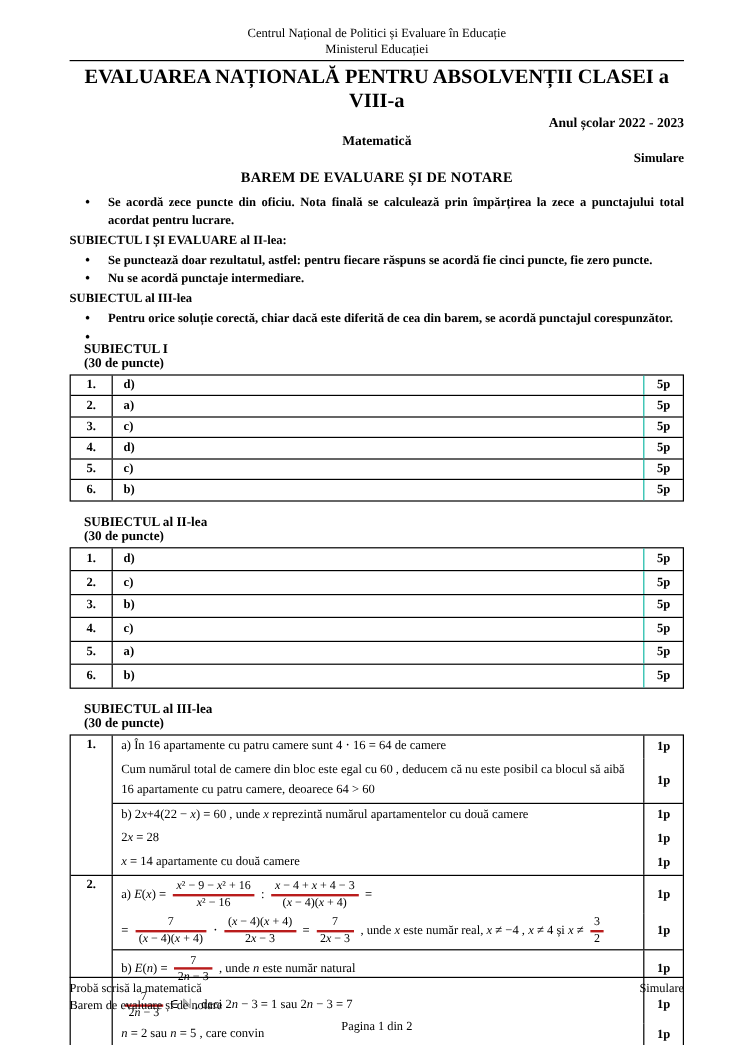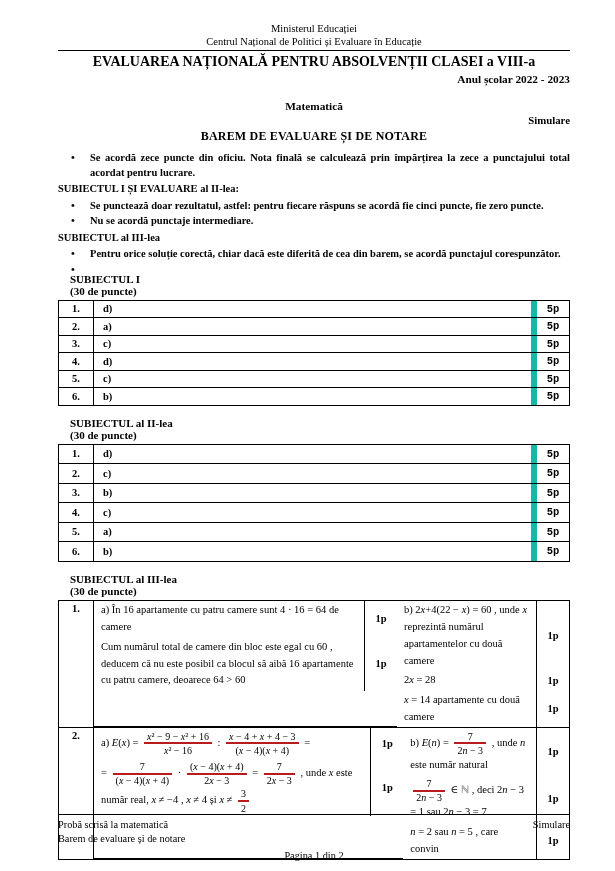--- a/index.html
+++ b/index.html
@@ -11,51 +11,51 @@
     font-family:"Liberation Serif","DejaVu Serif",serif;
     color:#000;
     box-sizing:border-box;
     padding:22px 45px 0 58px;
     overflow:hidden;
     font-size:10.5px;
   }
   
   .hdr-org { text-align:center; font-size:10.5px; line-height:1.25; }
   .hdr-rule { border-bottom:1.4px solid #000; margin:2px 0 3px 0; }
-  .exam-title { text-align:center; font-weight:bold; font-size:14px; margin-top:3px; }
+  .exam-title { text-align:center; font-weight:bold; font-size:17px; margin-top:3px; }
   .school-year { text-align:right; font-weight:bold; font-size:11.3px; margin-top:3px; }
-  .subject-name { text-align:center; font-weight:bold; font-size:11.3px; margin-top:15px; }
+  .subject-name { text-align:center; font-weight:bold; font-size:11.3px; margin-top:3px; }
   .variant-right { text-align:right; font-weight:bold; font-size:10.8px; margin-top:2px; }
   .doc-title { text-align:center; font-weight:bold; font-size:12px; margin:3px 0 7px 0; letter-spacing:.2px; }
 
   
   .instr { font-weight:bold; line-height:1.38; }
   .instr-bullet { position:relative; padding-left:32px; text-align:justify; margin:1px 0; }
   .instr-bullet .blt { position:absolute; left:13px; top:-1px; font-size:11px; }
   .instr-heading { margin:2px 0; }
 
   
   .sec-head { display:flex; justify-content:space-between; font-weight:bold; font-size:11px;
               margin:11px 0 3px 0; padding-left:12px; padding-right:16px;flex-direction:column; }
 
   
   .stable { border:1px solid #000; font-weight:bold; }
   .srow { display:flex; border-bottom:1px solid #000; min-height:16.5px; }
   .t2 .srow { min-height:18.5px; }
   .srow:last-child { border-bottom:none; }
   .s-num { width:34px; border-right:1px solid #000; display:flex; align-items:center; justify-content:center; }
   .s-ans { flex:1; padding:0 9px; display:flex; align-items:center; }
-  .s-pts { width:32px; border-left:6px solid #14b8a6; display:flex; align-items:center; justify-content:center;font-family:Liberation Mono, monospace; }
+  .s-pts { width:32px; border-left:1px solid #14b8a6; display:flex; align-items:center; justify-content:center; }
 
   
   .p3 { border:1px solid #000; }
   .p3-problem { display:flex; border-bottom:1px solid #000; }
   .p3-problem:last-child { border-bottom:none; }
   .p3-num { width:34px; border-right:1px solid #000; text-align:center; font-weight:bold; padding-top:2px; }
-  .p3-parts { flex:1; display:flex; }
+  .p3-parts { flex:1; display:flex; flex-direction:column; }
   .p3-part { border-bottom:1px solid #000; }
   .p3-part:last-child { border-bottom:none; }
   .p3-line { display:flex; align-items:center; }
   .p3-content { flex:1; padding:1.5px 7px; line-height:1.6; }
   .p3-pts { width:32px; border-left:1px solid #000; align-self:stretch;
             display:flex; align-items:center; justify-content:center; font-weight:bold;text-align:center; }
 
   
   .math { white-space:pre-wrap; }
   .math i { font-style:italic; }
@@ -70,22 +70,22 @@
             border-top:1.2px solid #000; padding-top:3px; font-size:10.3px; line-height:1.35; }
   .f-row1 { display:flex; justify-content:space-between; }
   .f-page { text-align:center; margin-top:3px; }
 </style>
 </head>
 <body>
 
 <div class="page">
 
   <div>
+    <div class="hdr-org">Centrul Național de Politici și Evaluare în Educație</div>
     <div class="hdr-org">Ministerul Educației</div>
-    <div class="hdr-org">Centrul Național de Politici și Evaluare în Educație</div>
     <div class="hdr-rule"></div>
     <div class="exam-title">EVALUAREA NAȚIONALĂ PENTRU ABSOLVENȚII CLASEI a VIII-a</div>
     <div class="school-year">Anul școlar 2022 - 2023</div>
     <div class="subject-name">Matematică</div>
     <div class="variant-right">Simulare</div>
     <div class="doc-title">BAREM DE EVALUARE ȘI DE NOTARE</div>
   </div>
 
   <div class="instr" id="instructions">
       <div class="instr-bullet"><span class="blt">•</span><span>Se acordă zece puncte din oficiu. Nota finală se calculează prin împărțirea la zece a punctajului total acordat pentru lucrare.</span></div>

